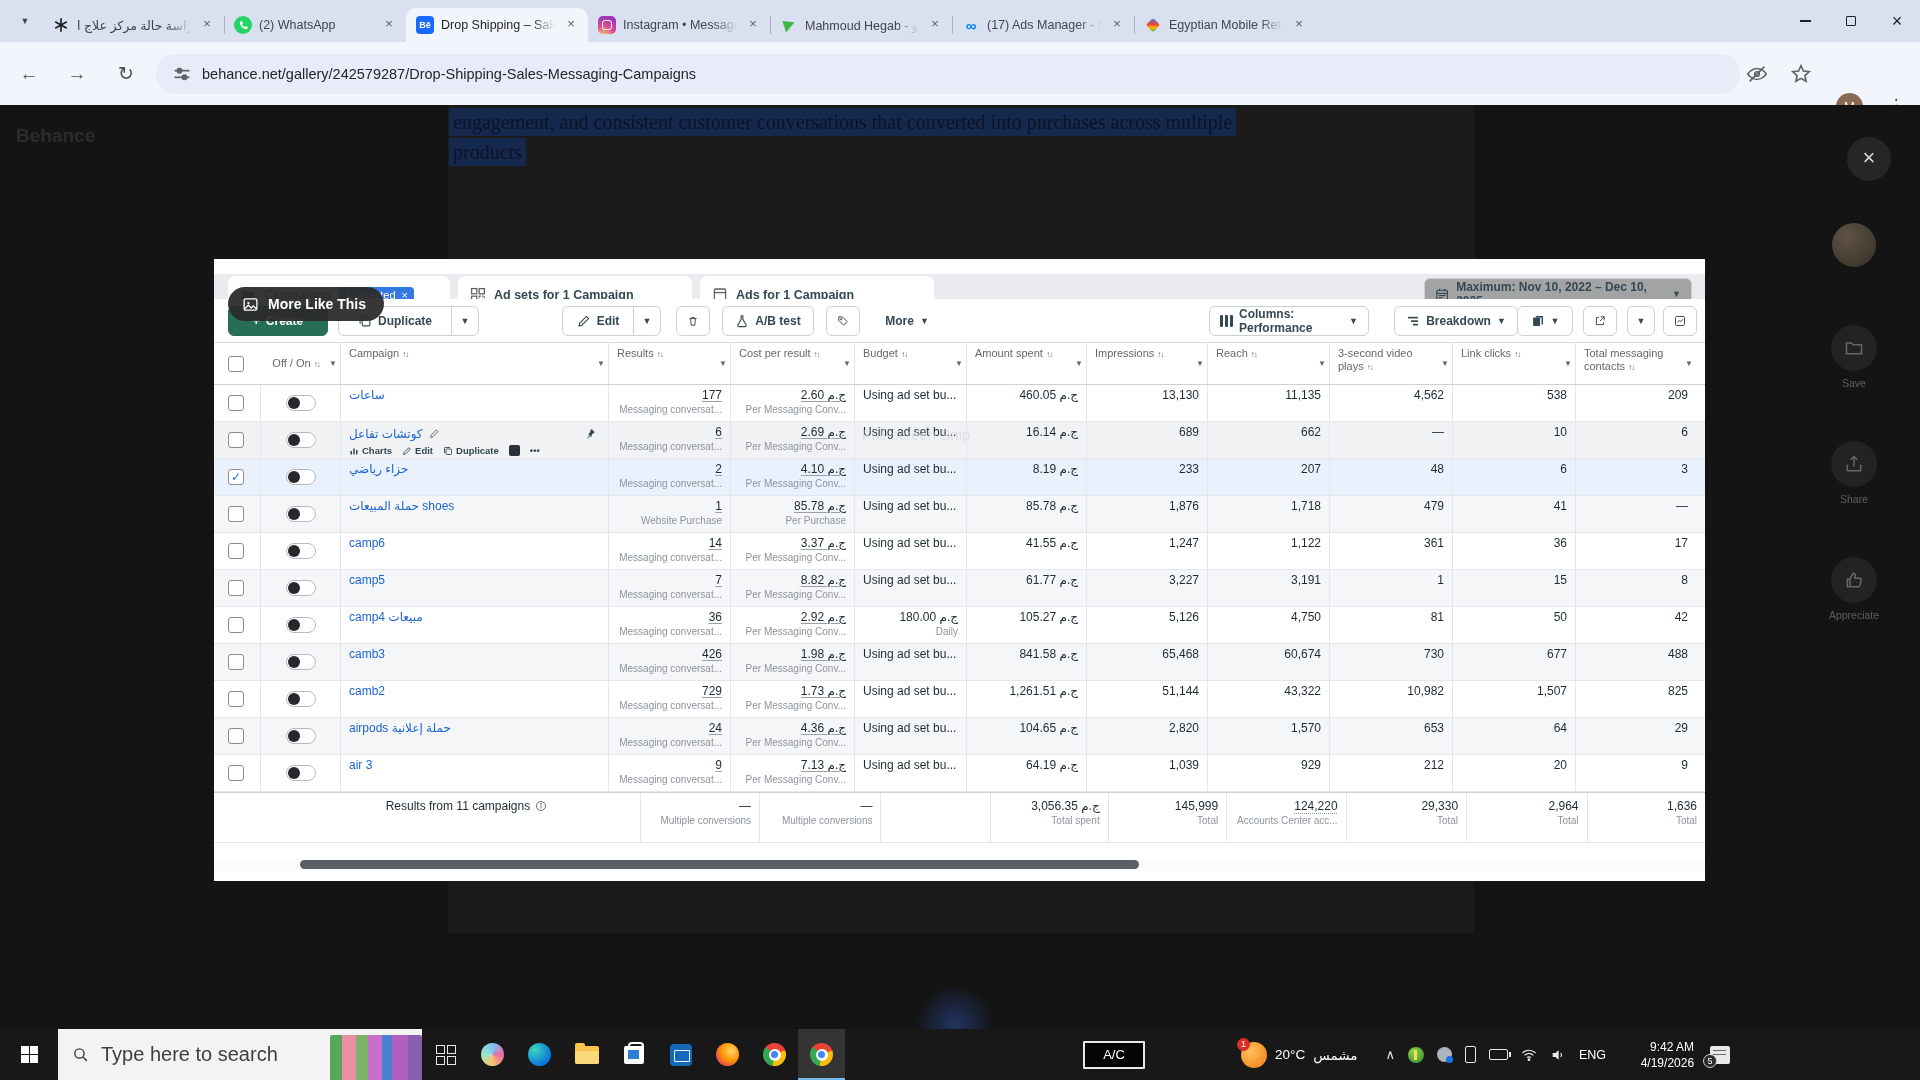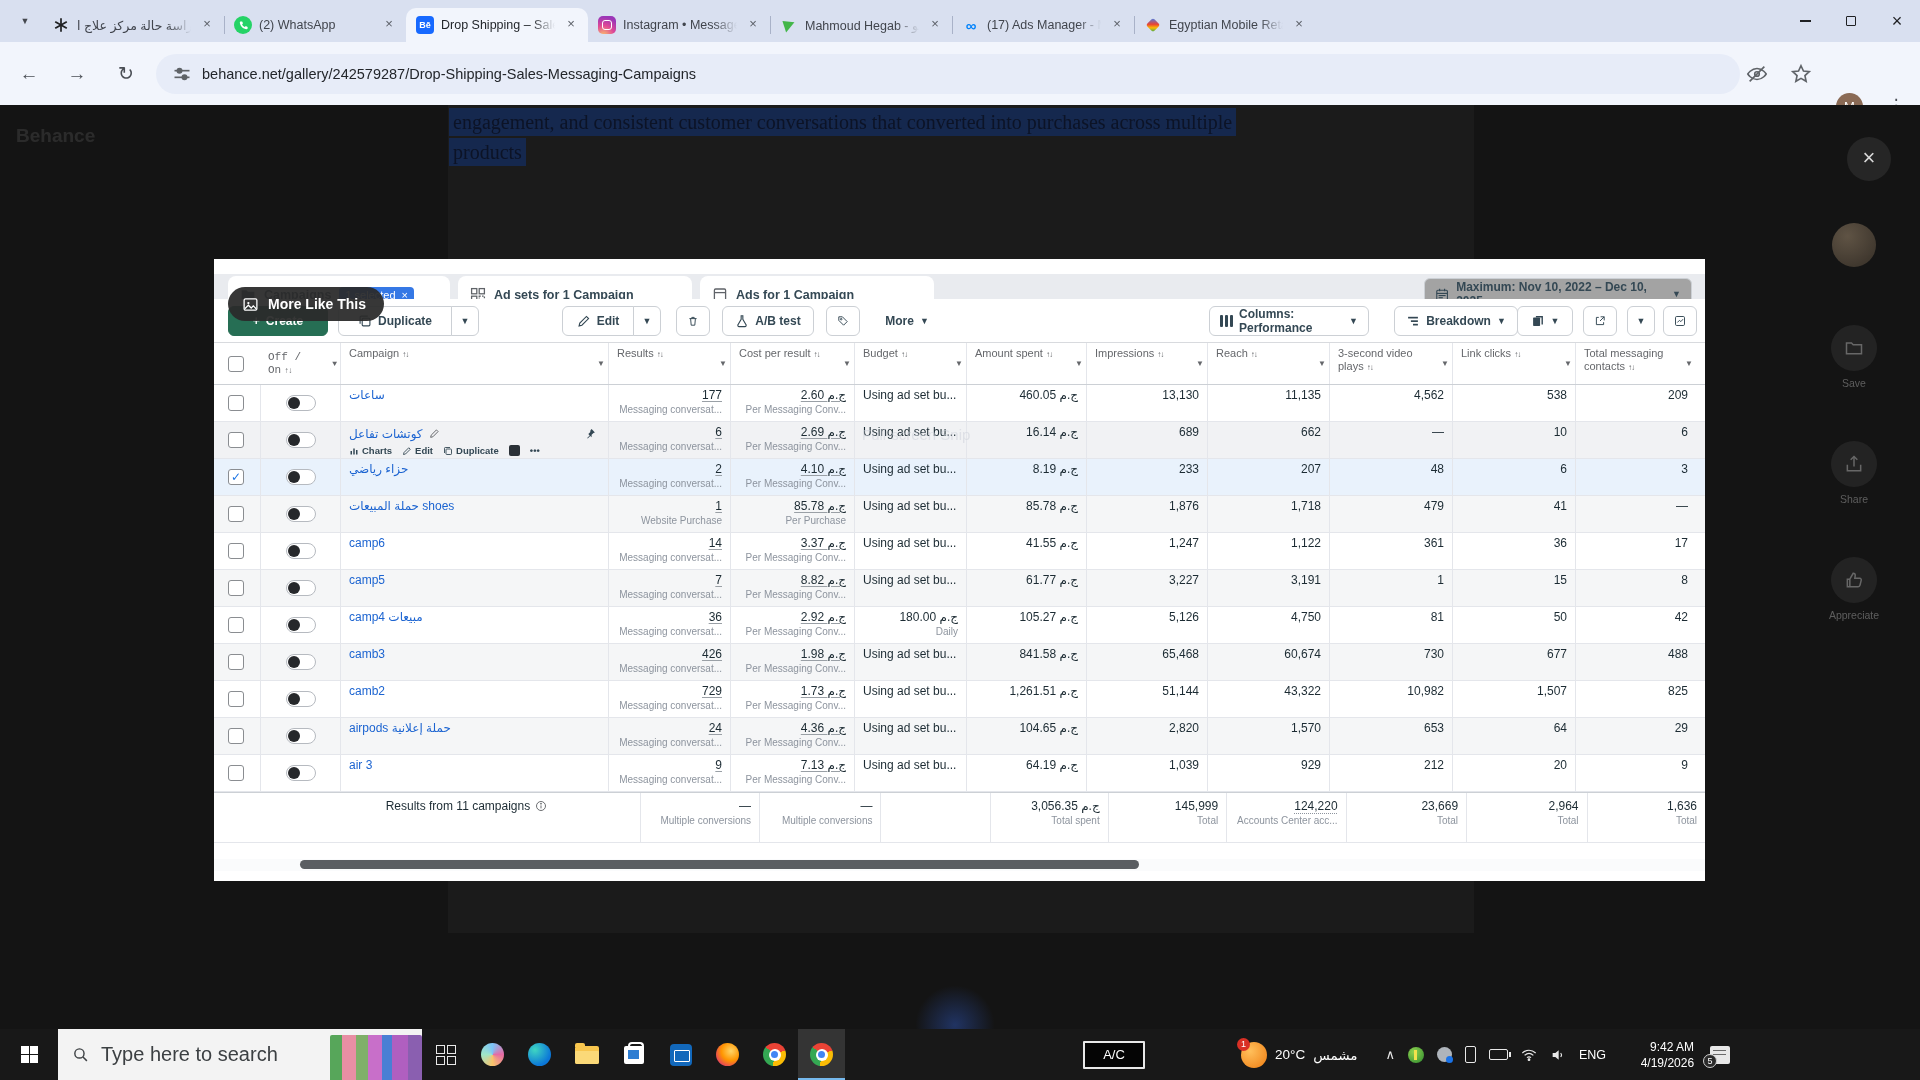--- a/index.html
+++ b/index.html
@@ -94,21 +94,21 @@
   .sort{font-size:8px;letter-spacing:-1px;margin-left:3px;color:#65676b;}
   .hcaret{position:absolute;right:3px;top:14px;font-size:8px;color:#65676b;}
   .rows{position:absolute;left:0;top:126px;width:1491px;}
   .trow{display:flex;padding-left:14px;border-bottom:1px solid #e4e6eb;height:37px;background:#fff;}
   .trow.shaded{background:#f5f6f7;}
   .trow.hover{background:#f1f2f4;}
   .trow.selected{background:#e9f2fc;}
   .cell{position:relative;border-left:1px solid #e4e6eb;padding:3px 8px 0 8px;overflow:hidden;}
   .cell:first-child{border-left:none;}
   .c-check{width:32px;padding:0;display:flex;align-items:center;}
-  .c-tog{width:80px;display:flex;align-items:center;padding-top:0;justify-content:center;font-family:Liberation Mono, monospace;}
+  .c-tog{width:80px;display:flex;align-items:center;padding-top:0;justify-content:center;}
   .c-name{width:268px;}
   .c-res{width:122px;}.c-cost{width:124px;}.c-bud{width:112px;}.c-spent{width:120px;}
   .c-impr{width:121px;}.c-reach{width:122px;}.c-vid{width:123px;}.c-click{width:123px;}.c-msg{width:121px;}
   .num{text-align:right;}
   .v{display:block;font-size:12px;color:#1c2b33;}
   .u{text-decoration:underline;text-decoration-color:#9aa0a6;text-underline-offset:2px;}
   .s{display:block;font-size:10px;color:#8d949e;margin-top:2px;}
   .cname{font-size:12px;color:#1c64d1;}
   .cb{width:16px;height:16px;border:1px solid #8a8d91;border-radius:3px;background:#fff;
     font-size:12px;line-height:14px;text-align:center;color:#1b74e4;}
@@ -1070,21 +1070,21 @@
           </div>
         <div class="cell c-impr num">
             <span class="v">145,999</span>
             <span class="s">Total</span>
           </div>
         <div class="cell c-reach num">
             <span class="v dotted-u">124,220</span>
             <span class="s">Accounts Center acc...</span>
           </div>
         <div class="cell c-vid num">
-            <span class="v">23,669</span>
+            <span class="v">29,330</span>
             <span class="s">Total</span>
           </div>
         <div class="cell c-click num">
             <span class="v">2,964</span>
             <span class="s">Total</span>
           </div>
         <div class="cell c-msg num">
             <span class="v">1,636</span>
             <span class="s">Total</span>
           </div>

